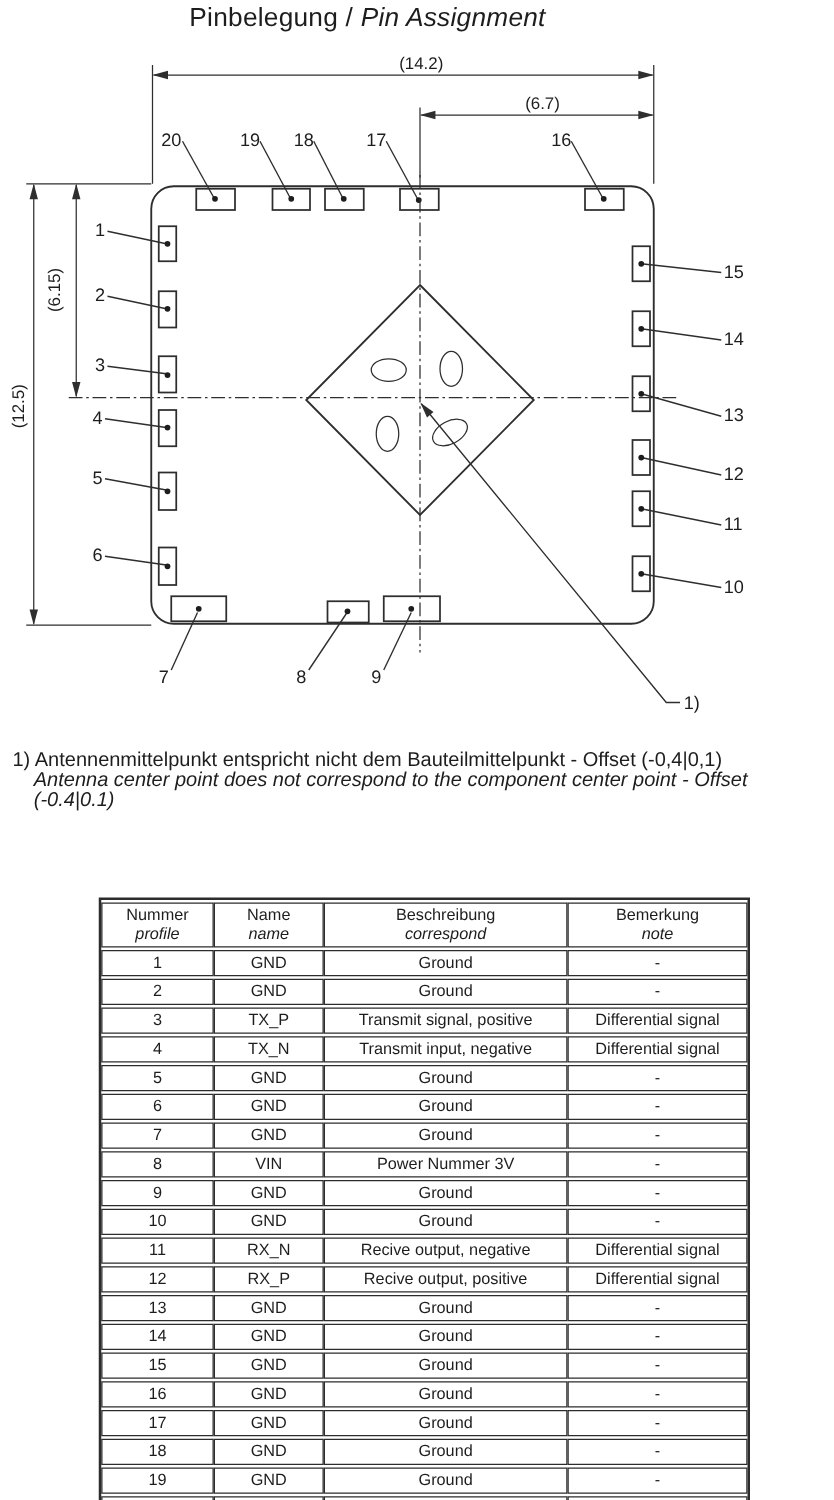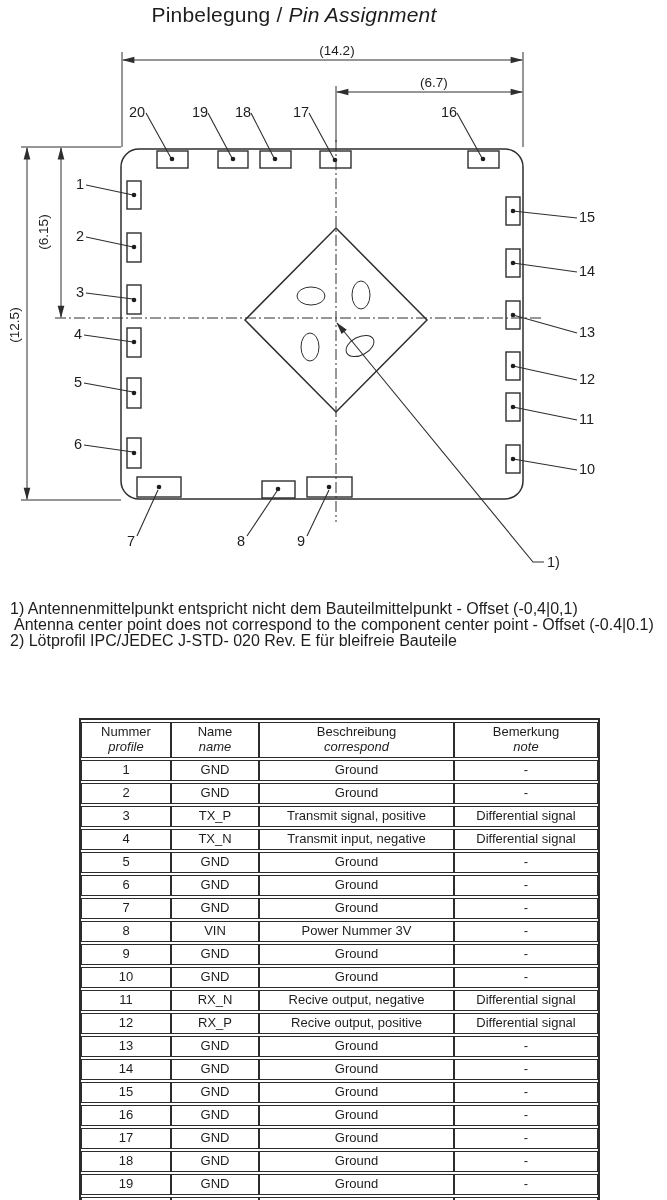--- a/index.html
+++ b/index.html
@@ -19,21 +19,21 @@
   .body-ln{stroke:#2e2e2e;stroke-width:1.5;fill:none;}
   .pin{stroke:#2e2e2e;stroke-width:1.4;fill:#ffffff;}
   .cl{stroke:#2e2e2e;stroke-width:1;stroke-dasharray:11 3 2 3;fill:none;}
   .leader{stroke:#2e2e2e;stroke-width:1.1;fill:none;}
   .dot{fill:#1d1d1d;}
   .arrhead{fill:#2e2e2e;}
   .footnotes{
     position:absolute;left:10px;top:601px;width:650px;
     font-size:16px;line-height:16px;
   }
-  .fn-en{margin-left:4px;}
+  .fn-en{font-style:italic;margin-left:17px;}
   .tablewrap{position:absolute;left:79px;top:718px;}
   table.pins{
     border-collapse:separate;border-spacing:0 2px;
     border:2px solid #2c2c2c;table-layout:fixed;width:517px;
     font-size:13px;color:#1d1d1d;
   }
   table.pins th,table.pins td{
     border:1px solid #2c2c2c;text-align:center;vertical-align:middle;
     padding:0 2px;height:19px;line-height:1.12;font-weight:normal;overflow:hidden;
   }
@@ -218,21 +218,20 @@
 
   <g>
     <polyline class="leader" points="337,323 533,562 544,562" marker-start="url(#dimarrow)"></polyline>
     <text x="547" y="567" text-anchor="start">1)</text>
   </g>
 </svg>
 
 <div class="footnotes">
   <div class="fn-de">1) Antennenmittelpunkt entspricht nicht dem Bauteilmittelpunkt - Offset (-0,4|0,1)</div>
   <div class="fn-en">Antenna center point does not correspond to the component center point - Offset (-0.4|0.1)</div>
-  <div class="fn-de">2) Lötprofil IPC/JEDEC J-STD- 020 Rev. E für bleifreie Bauteile</div>
 </div>
 
 <div class="tablewrap">
   <table class="pins">
     <colgroup>
       <col style="width:90px">
         <col style="width:88px">
         <col style="width:195px">
         <col style="width:144px">
     </colgroup>

